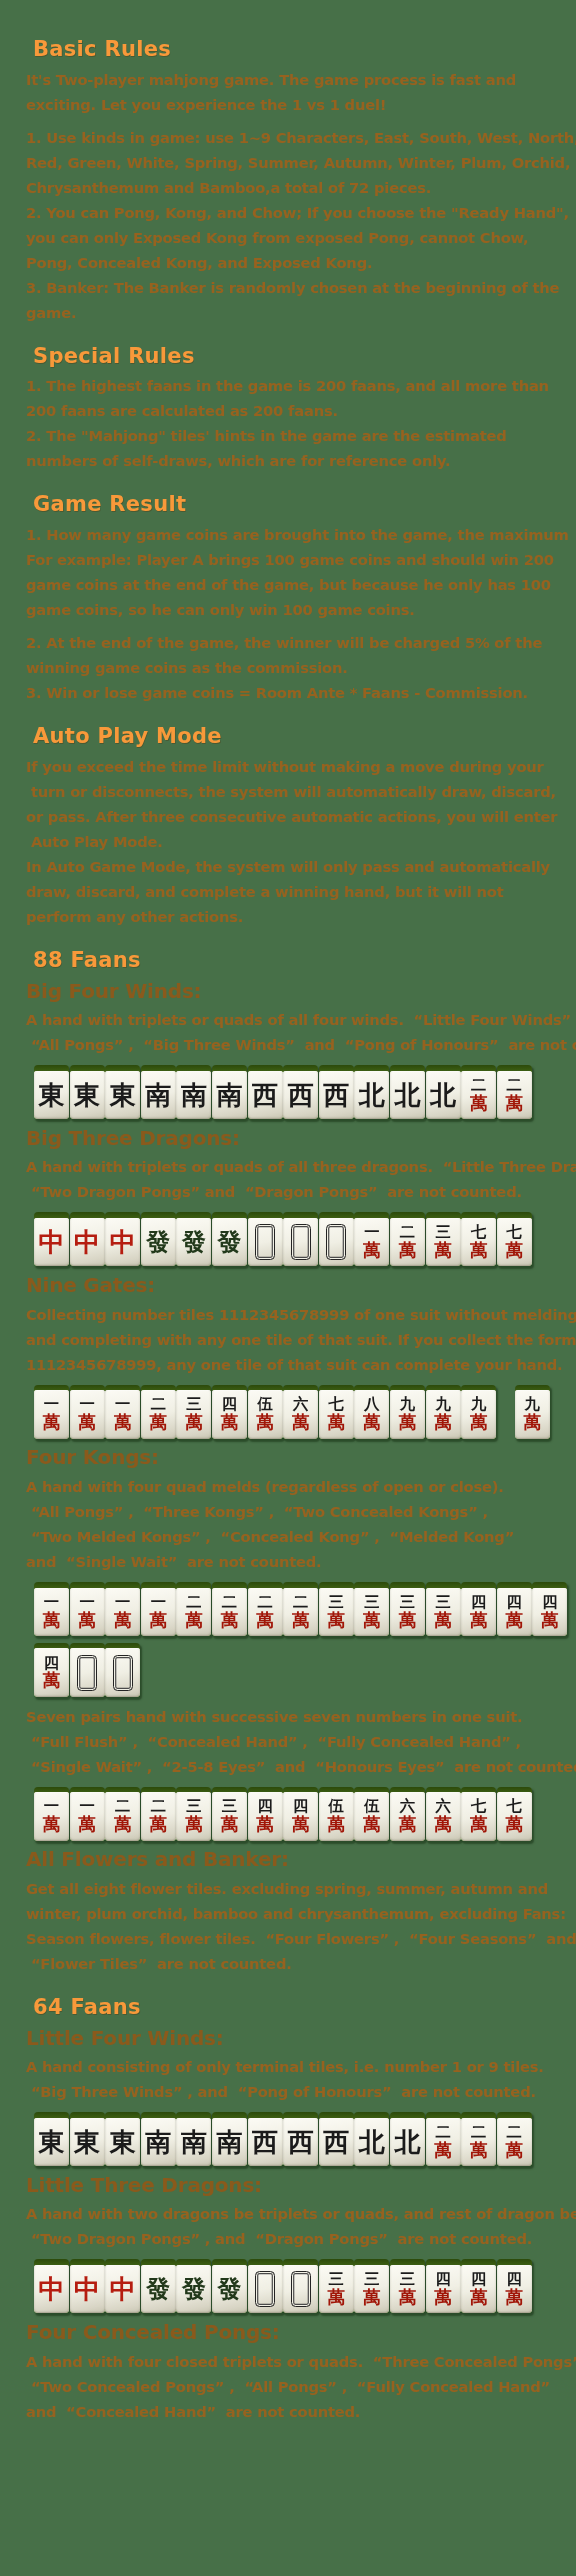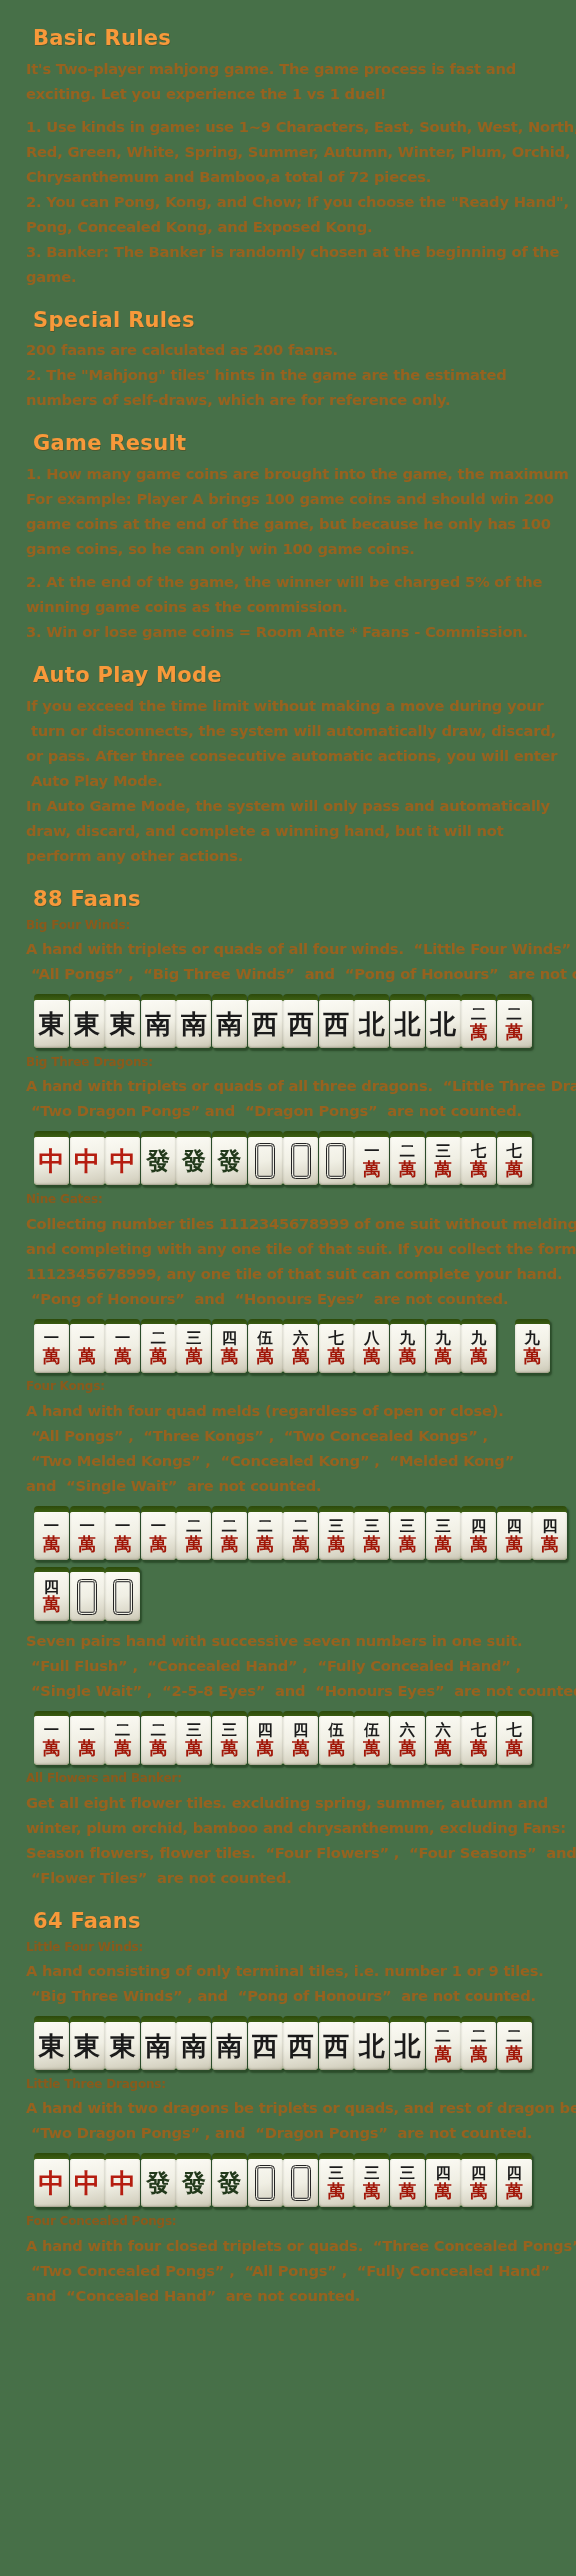--- a/index.html
+++ b/index.html
@@ -5,28 +5,28 @@
   :root{
     --bg:#477048; --heading:#f8993a; --sub:#8a5a1c; --body:#96621f;
     --ink:#1b1b1b; --man-red:#a11608; --dragon-red:#b51d10; --dragon-green:#22391b;
   }
   html,body{margin:0;padding:0;}
   body{
     width:577px; min-height:2576px; background:var(--bg);
     font-family:"DejaVu Sans","Liberation Sans",sans-serif;
     overflow-x:hidden;
   }
-  .page{width:503px; padding-top:7px; box-sizing:border-box;}
+  .page{width:503px; padding-top:18px; box-sizing:border-box;}
   .h1{
     color:var(--heading); font-size:21px; font-weight:bold;
     margin:19px 0 5.7px 33px; letter-spacing:0.3px;
     text-shadow:0.6px 1.1px 0.6px rgba(80,40,0,.30);
   }
   .sub{
-    color:var(--sub); font-size:12px; font-weight:bold;
+    color:var(--sub); font-size:20px; font-weight:bold;
     margin:6.8px 0 0 26px; letter-spacing:-0.2px; white-space:pre;
   }
   .para{margin:4.5px 0 8px 26px;}
   .line{
     color:var(--body); font-size:14.7px; font-weight:bold;
     line-height:25px; letter-spacing:-0.2px; white-space:pre;
   }
   .tile-row{margin:5.7px 0 6.8px 34px; white-space:nowrap;}
   .tile{
     position:relative; display:inline-block; vertical-align:top;
@@ -61,26 +61,28 @@
       <div class="h1">Basic Rules</div>
       <div class="para">
         <div class="line">It's Two-player mahjong game. The game process is fast and</div>
         <div class="line">exciting. Let you experience the 1 vs 1 duel!</div>
       </div>
       <div class="para">
         <div class="line">1. Use kinds in game: use 1~9 Characters, East, South, West, North,</div>
         <div class="line">Red, Green, White, Spring, Summer, Autumn, Winter, Plum, Orchid,</div>
         <div class="line">Chrysanthemum and Bamboo,a total of 72 pieces.</div>
         <div class="line">2. You can Pong, Kong, and Chow; If you choose the "Ready Hand",</div>
+        <div class="line">you can only Exposed Kong from exposed Pong, cannot Chow,</div>
         <div class="line">Pong, Concealed Kong, and Exposed Kong.</div>
         <div class="line">3. Banker: The Banker is randomly chosen at the beginning of the</div>
         <div class="line">game.</div>
       </div>
       <div class="h1">Special Rules</div>
       <div class="para">
+        <div class="line">1. The highest faans in the game is 200 faans, and all more than</div>
         <div class="line">200 faans are calculated as 200 faans.</div>
         <div class="line">2. The "Mahjong" tiles' hints in the game are the estimated</div>
         <div class="line">numbers of self-draws, which are for reference only.</div>
       </div>
       <div class="h1">Game Result</div>
       <div class="para">
         <div class="line">1. How many game coins are brought into the game, the maximum</div>
         <div class="line">For example: Player A brings 100 game coins and should win 200</div>
         <div class="line">game coins at the end of the game, but because he only has 100</div>
         <div class="line">game coins, so he can only win 100 game coins.</div>
@@ -174,21 +176,20 @@
             <span class="glyph man-glyph">萬</span>
           </div></div><div class="tile"><div class="face">
             <span class="glyph num">七</span>
             <span class="glyph man-glyph">萬</span>
           </div></div></div>
       <div class="sub">Nine Gates:</div>
       <div class="para">
         <div class="line">Collecting number tiles 1112345678999 of one suit without melding,</div>
         <div class="line">and completing with any one tile of that suit. If you collect the form of</div>
         <div class="line">1112345678999, any one tile of that suit can complete your hand.</div>
-        <div class="line"> “Pong of Honours”  and  “Honours Eyes”  are not counted.</div>
       </div>
       <div class="tile-row"><div class="tile"><div class="face">
             <span class="glyph num">一</span>
             <span class="glyph man-glyph">萬</span>
           </div></div><div class="tile"><div class="face">
             <span class="glyph num">一</span>
             <span class="glyph man-glyph">萬</span>
           </div></div><div class="tile"><div class="face">
             <span class="glyph num">一</span>
             <span class="glyph man-glyph">萬</span>

